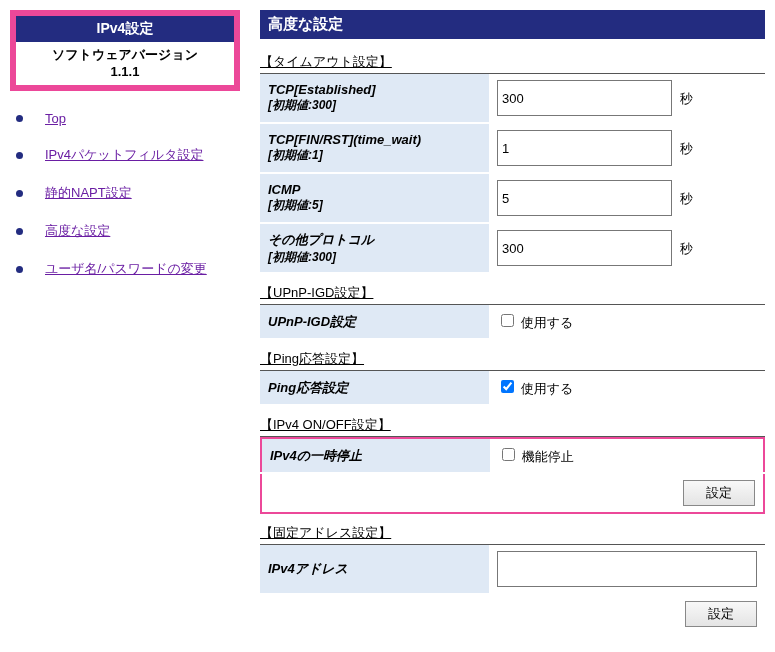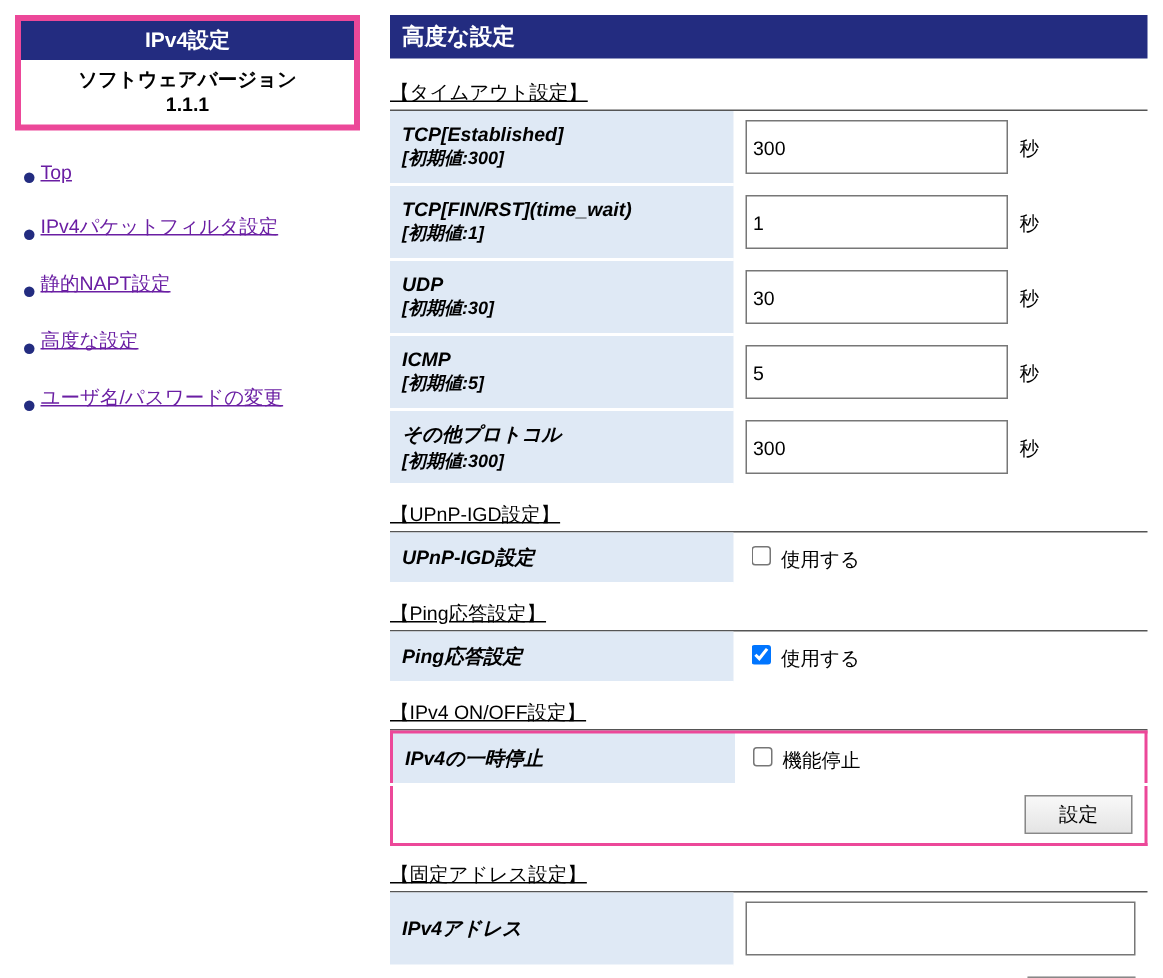--- a/index.html
+++ b/index.html
@@ -8,37 +8,37 @@
     padding: 10px;
     font-family: "MS PGothic", "Hiragino Kaku Gothic Pro", sans-serif;
     font-size: 13px;
     color: #000;
     background: #fff;
   }
   .layout { display: flex; gap: 20px; }
   .sidebar { width: 230px; flex-shrink: 0; }
   .main { flex: 1; max-width: 510px; }
 
-  .side-box { border: 4px solid #ec4899; margin-bottom: 12px; }
+  .side-box { border: 6px solid #ec4899; margin-bottom: 12px; }
   .side-box-header {
     background: #232c80;
     color: #fff;
     font-weight: bold;
     text-align: center;
     padding: 4px 0;
     font-size: 14px;
   }
   .side-box-body {
     text-align: center;
     padding: 4px 0 6px 0;
     font-weight: bold;
   }
 
   .nav { list-style: none; padding: 0 0 0 6px; margin: 6px 0; }
-  .nav li { display: flex; align-items: flex-end; margin: 20px 0; gap: 4px; }
+  .nav li { display: flex; align-items: center; margin: 20px 0; gap: 22px; }
   .nav li .bullet {
     width: 7px; height: 7px; border-radius: 50%; background: #232c80; flex-shrink:0;
   }
   .nav a { color: #6a1ea3; text-decoration: underline; font-size: 13px; }
 
   .page-title {
     background: #232c80;
     color: #fff;
     font-weight: bold;
     padding: 5px 8px;
@@ -134,30 +134,20 @@
           <span>TCP[FIN/RST](time_wait)</span>
           <span class="sub">[初期値:1]</span>
         </td>
         <td class="val">
           <input type="text" value="1" style="">
           <span class="unit">秒</span>
         </td>
       </tr>
       <tr class="row">
         <td class="lbl">
-          <span>UDP</span>
-          <span class="sub">[初期値:30]</span>
-        </td>
-        <td class="val">
-          <input type="text" value="30" style="">
-          <span class="unit">秒</span>
-        </td>
-      </tr>
-      <tr class="row">
-        <td class="lbl">
           <span>ICMP</span>
           <span class="sub">[初期値:5]</span>
         </td>
         <td class="val">
           <input type="text" value="5" style="">
           <span class="unit">秒</span>
         </td>
       </tr>
       <tr class="row">
         <td class="lbl">

